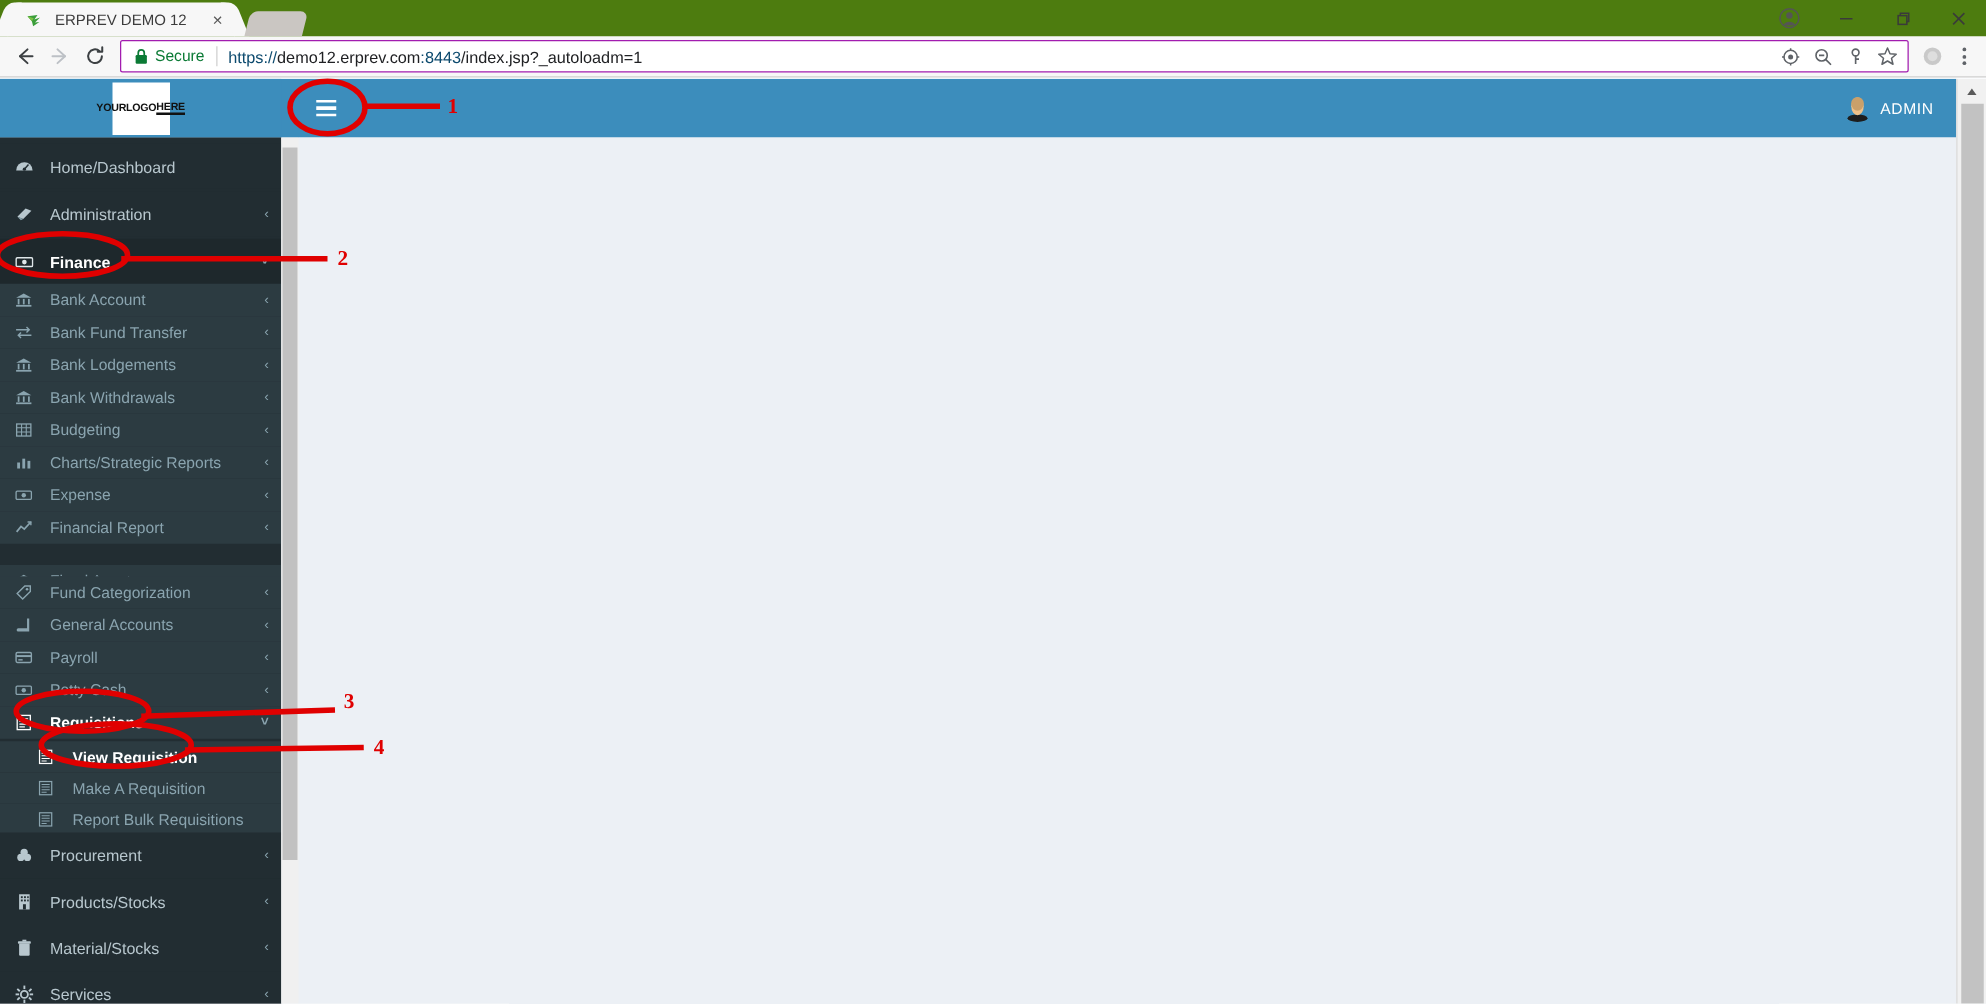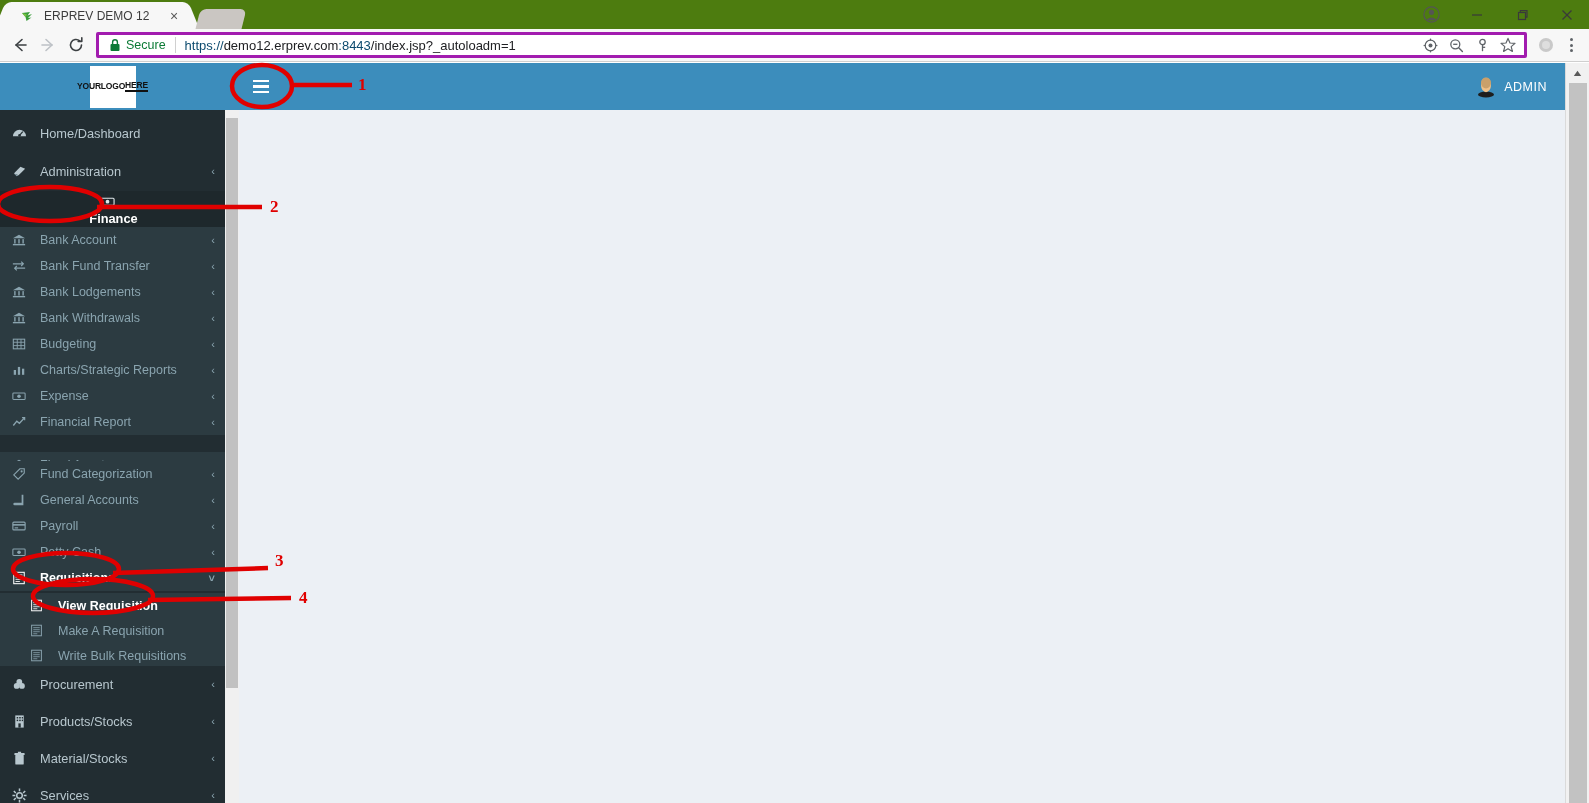--- a/index.html
+++ b/index.html
@@ -72,21 +72,21 @@
     border-bottom: 1px solid #cfcfcf;
   }
   .nav-btn {
     width: 28px; height: 28px;
     display: flex; align-items: center; justify-content: center;
     color: #5f6368;
   }
   .nav-btn.disabled { color: #c0c0c0; }
   .omnibox {
     flex: 1; height: 26px; margin: 0 6px;
-    background: #fff; border: 3px solid #a21caf; border-radius: 2px;
+    background: #fff; border: 1px solid #a21caf; border-radius: 2px;
     display: flex; align-items: center; padding: 0 4px 0 10px;
   }
   .secure-chip { display: flex; align-items: center; gap: 5px; }
   .secure-text { font-size: 12.5px; color: #0b7a35; }
   .url-divider { width: 1px; height: 16px; background: #d0d0d0; margin: 0 9px; }
   .url-text { font-size: 13px; color: #202124; white-space: nowrap; }
   .url-text .dim { color: #0c4a6e; }
   .omni-icons { margin-left: auto; display: flex; align-items: center; gap: 2px; }
   .omni-icon { width: 24px; height: 24px; display: flex; align-items: center; justify-content: center; color: #5f6368; }
   .ext-icon { width: 26px; height: 26px; display: flex; align-items: center; justify-content: center; }
@@ -390,21 +390,21 @@
         <span class="mi-icon">
           <svg width="15" height="15" viewBox="0 0 16 16">
               <path d="M2 10 L9 3 L14 5 L7 12 Z" fill="#b8c7ce"></path>
               <path d="M2 10 L5 13 L7 12 Z" fill="#8aa4af"></path>
             </svg>
         </span>
         <span class="mi-label">Administration</span>
         <span class="mi-caret">‹</span>
       </div>
 
-      <div class="row menu-item top-item active" style="top:81px;height:36px;flex-direction:column;">
+      <div class="row menu-item top-item active" style="top:81px;height:36px;">
         <span class="mi-icon">
           <svg width="15" height="15" viewBox="0 0 16 16">
               <rect x="1" y="4.5" width="14" height="7.5" rx="1" fill="none" stroke="#dfe6e9" stroke-width="1.2"></rect>
               <circle cx="8" cy="8.2" r="2" fill="#dfe6e9"></circle>
             </svg>
         </span>
         <span class="mi-label">Finance</span>
         <span class="mi-caret">˅</span>
       </div>
 
@@ -596,21 +596,21 @@
       <div class="row menu-item sub-sub-item" style="top:533px;">
         <span class="mi-icon">
           <svg width="13" height="13" viewBox="0 0 16 16">
               <rect x="2" y="1.5" width="12" height="13" fill="none" stroke="#8aa4af" stroke-width="1.2"></rect>
               <line x1="4" y1="4.5" x2="12" y2="4.5" stroke="#8aa4af" stroke-width="1"></line>
               <line x1="4" y1="7" x2="12" y2="7" stroke="#8aa4af" stroke-width="1"></line>
               <line x1="4" y1="9.5" x2="12" y2="9.5" stroke="#8aa4af" stroke-width="1"></line>
               <line x1="4" y1="12" x2="9" y2="12" stroke="#8aa4af" stroke-width="1"></line>
             </svg>
         </span>
-        <span class="mi-label">Write Bulk Requisitions</span>
+        <span class="mi-label">Report Bulk Requisitions</span>
       </div>
 
       <div class="row menu-item top-item" style="top:556px;height:37px;">
         <span class="mi-icon">
           <svg width="15" height="15" viewBox="0 0 16 16">
               <circle cx="5" cy="9.5" r="3.1" fill="#b8c7ce"></circle>
               <circle cx="10.6" cy="9.5" r="3.1" fill="#b8c7ce"></circle>
               <circle cx="7.8" cy="5.2" r="3.1" fill="#b8c7ce"></circle>
             </svg>
         </span>

